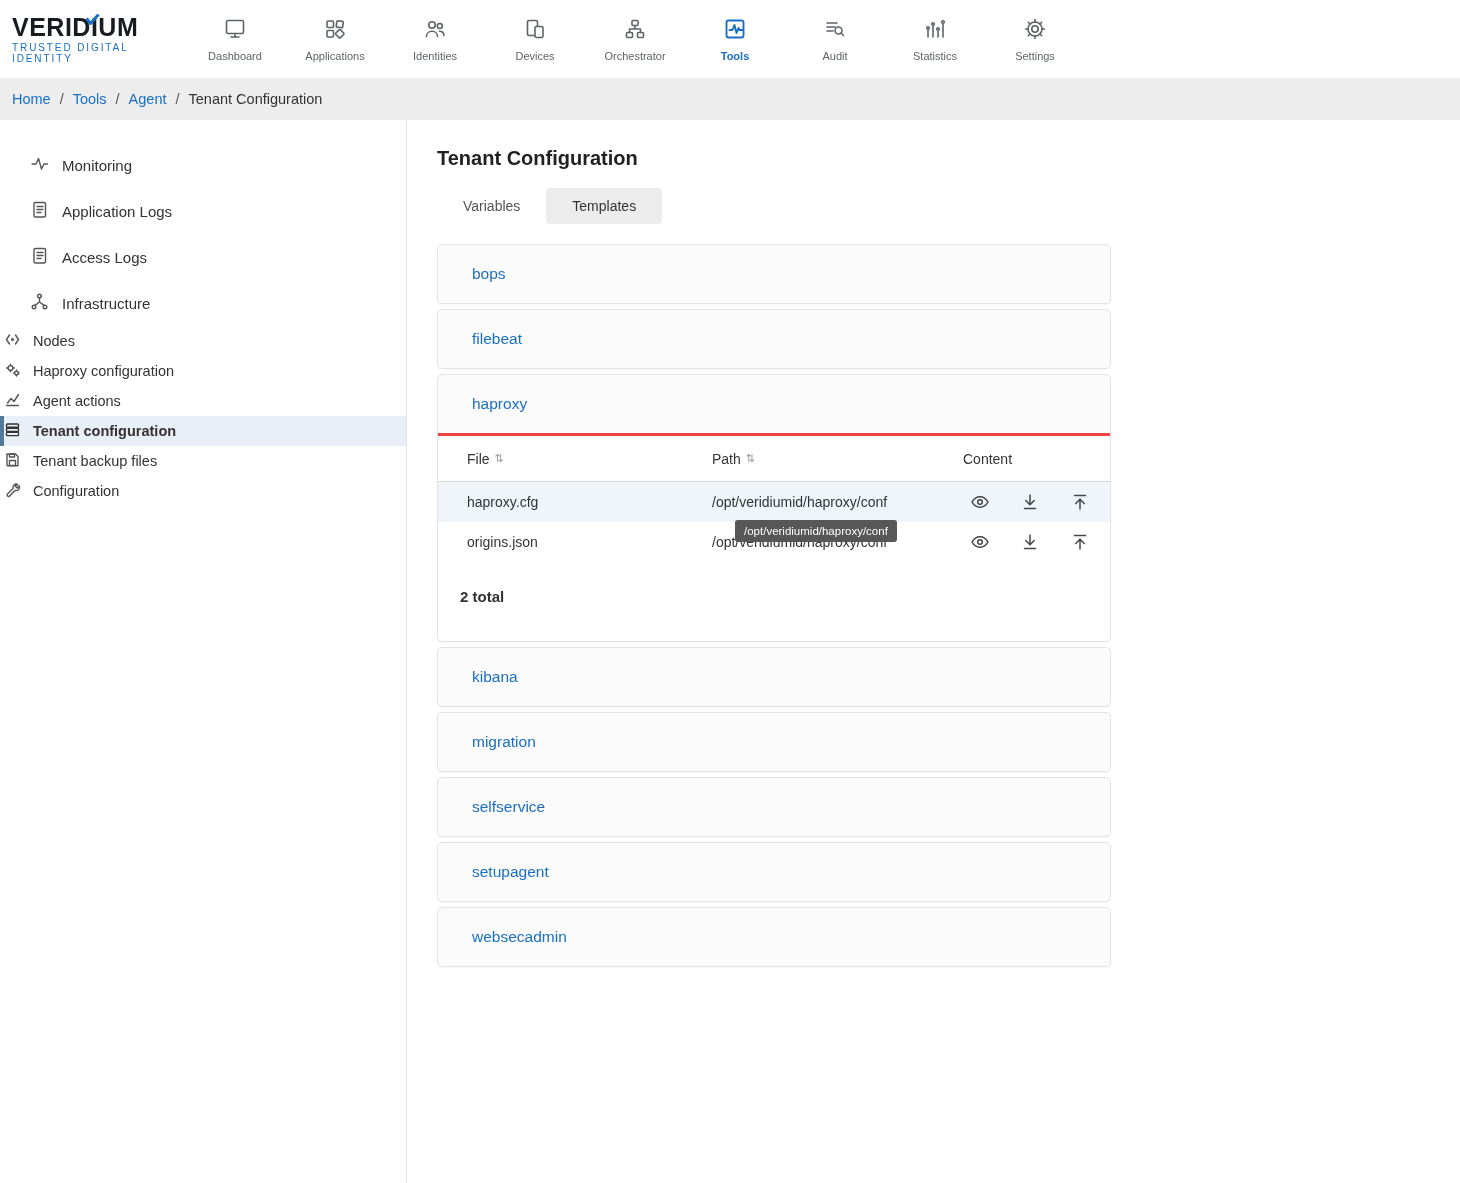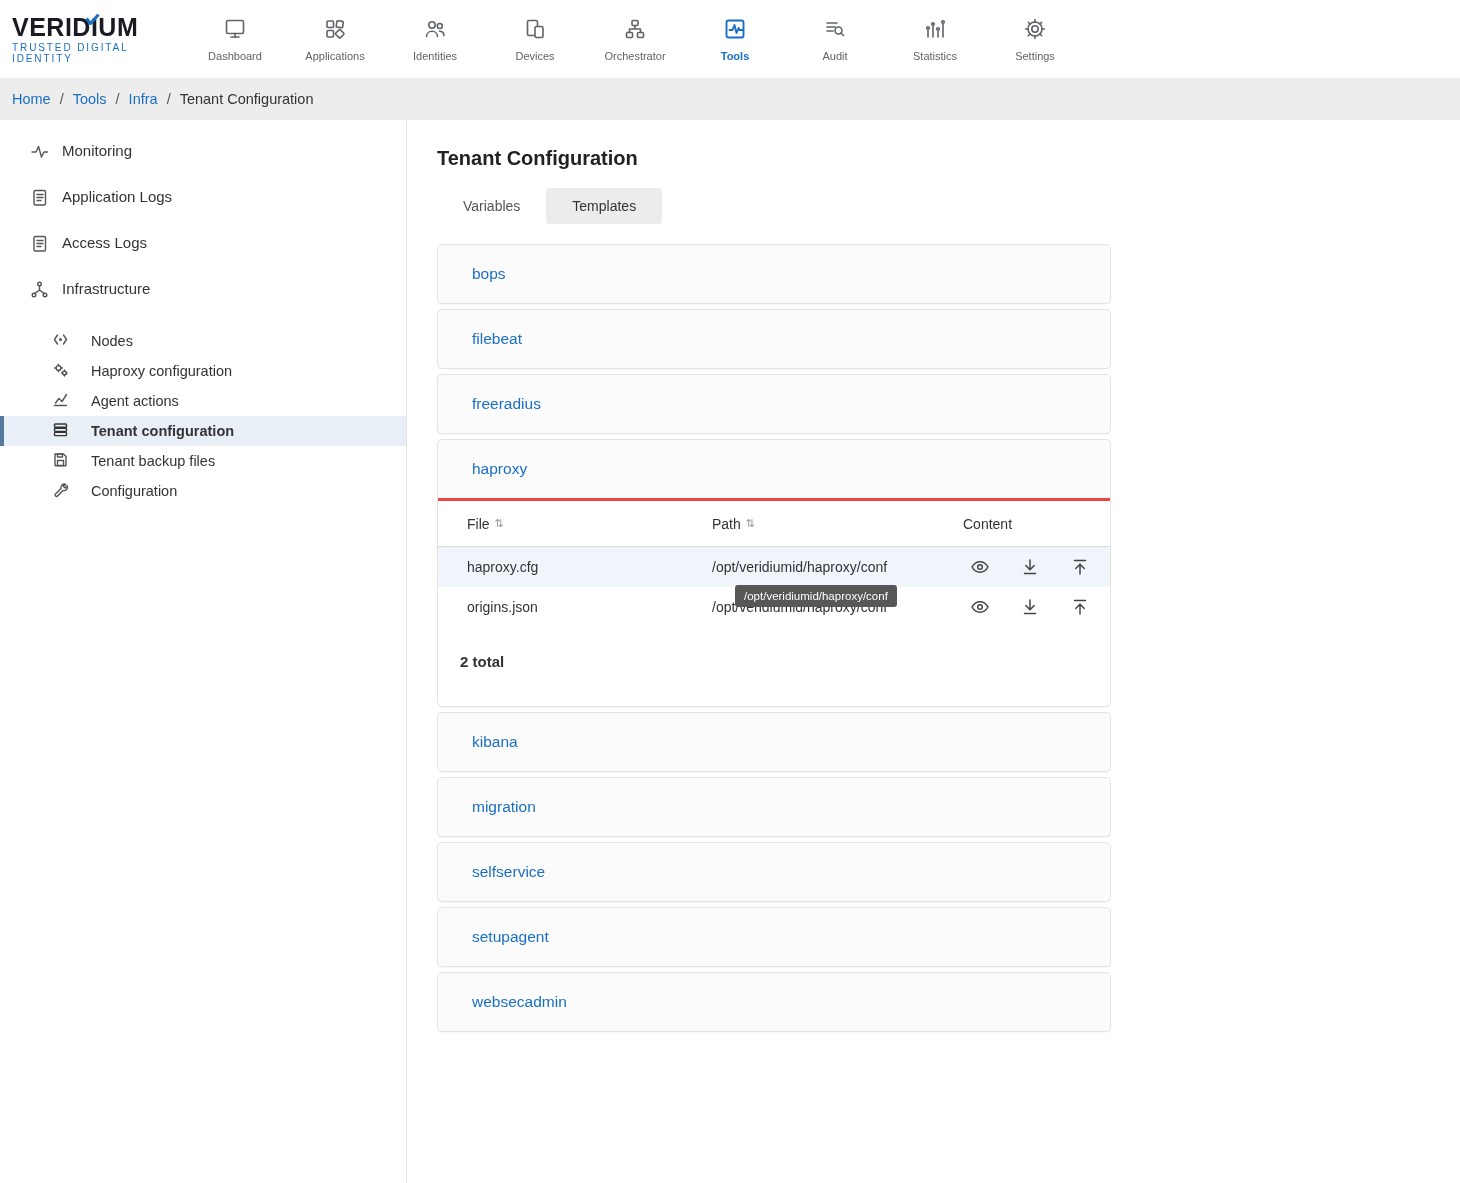--- a/index.html
+++ b/index.html
@@ -23,23 +23,23 @@
   .breadcrumb { height:42px; background:#ededed; display:flex; align-items:center; padding-left:12px; font-size:14.5px; }
   .crumb-link { color:#1a6fc4; cursor:pointer; }
   .crumb-current { color:#333; }
   .crumb-sep { color:#555; margin:0 9px; }
 
   
   .content-row { display:flex; height:1063px; }
 
   
   .sidebar { width:407px; border-right:1px solid #e2e2e2; padding-top:22px; background:#fff; flex-shrink:0; }
-  .side-item { height:46px; display:flex; gap:13px; padding-left:30px; font-size:15px; color:#333; cursor:pointer; }
+  .side-item { height:46px; display:flex; align-items:center; gap:13px; padding-left:30px; font-size:15px; color:#333; cursor:pointer; }
   .side-item svg { stroke:#555; fill:none; stroke-width:1.4; stroke-linecap:round; stroke-linejoin:round; flex-shrink:0; }
-  .side-sub { height:30px; display:flex; align-items:center; gap:22px; padding-left:48px; font-size:14.5px; color:#333; cursor:pointer; border-left:4px solid transparent; }
+  .side-sub { height:30px; display:flex; align-items:center; gap:12px; font-size:14.5px; color:#333; cursor:pointer; border-left:4px solid transparent; }
   .side-sub svg { stroke:#555; fill:none; stroke-width:1.4; stroke-linecap:round; stroke-linejoin:round; flex-shrink:0; }
   .side-sub.selected { background:#e9eff6; border-left:4px solid #55799c; font-weight:bold; }
   .side-sub.selected svg { stroke:#333; }
 
   
   .main { padding:27px 0 0 30px; }
   .page-title { font-size:20px; font-weight:bold; color:#222; margin-bottom:18px; }
   .tabs { display:flex; margin-bottom:20px; }
   .tab { height:36px; padding:0 26px; display:flex; align-items:center; font-size:14px; color:#555; cursor:pointer; border-radius:4px; }
   .tab.active { background:#ececec; color:#333; }
@@ -160,21 +160,21 @@
       <span class="nav-label">Settings</span>
     </div>
   </div>
 </div>
 
 <div class="breadcrumb">
   <span class="crumb-link">Home</span>
   <span class="crumb-sep">/</span>
   <span class="crumb-link">Tools</span>
   <span class="crumb-sep">/</span>
-  <span class="crumb-link">Infra</span>
+  <span class="crumb-link">Agent</span>
   <span class="crumb-sep">/</span>
   <span class="crumb-current">Tenant Configuration</span>
 </div>
 
 <div class="content-row">
 
   <div class="sidebar">
     <div class="side-item">
       <span><svg width="19" height="19" viewBox="0 0 19 19">
             <polyline points="2,10 6,10 8.5,4.5 11.5,15 14,10 17.5,10"></polyline>
@@ -273,25 +273,20 @@
         </div>
       </div>
 
 
       <div class="acc-card">
         <div class="acc-head">
           <span class="acc-label">filebeat</span>
         </div>
       </div>
 
-      <div class="acc-card">
-        <div class="acc-head">
-          <span class="acc-label">freeradius</span>
-        </div>
-      </div>
 
       <div class="acc-card">
         <div class="acc-head">
           <span class="acc-label">haproxy</span>
         </div>
         <div class="acc-body">
           <div class="tbl-header">
             <span class="th">
               <span>File</span>
               <span class="sort-glyph">⇅</span>

